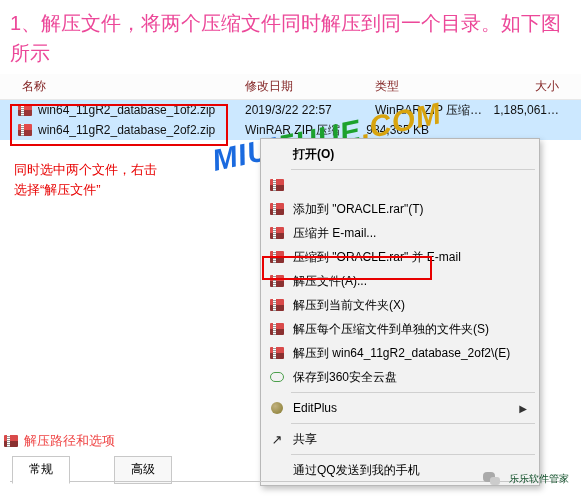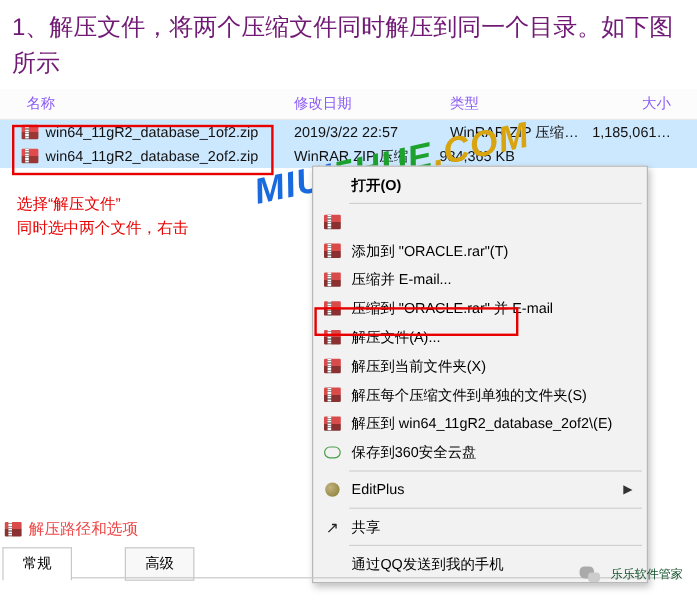--- a/index.html
+++ b/index.html
@@ -1,18 +1,18 @@
 <!DOCTYPE html>
 <html><head>
 <meta charset="utf-8">
 <style>
 * { margin: 0; padding: 0; box-sizing: border-box; font-family: "Microsoft YaHei", SimSun, sans-serif; }
 body { width: 581px; height: 500px; background: #fff; font-size: 13px; position: relative; overflow: hidden; }
-.instruction { font-size: 20px; padding: 8px 10px 6px; line-height: 1.5; color: #701a75; }
-.header-row { display: flex; padding: 4px 0; font-size: 12px; color: #8b5cf6; border-bottom: 1px solid #e8e8e8; background: #fcfcfc; }
+.instruction { font-size: 20px; padding: 8px 10px 6px; line-height: 1.5; color: #ec4899; }
+.header-row { display: flex; padding: 4px 0; font-size: 12px; color: #7f1d1d; border-bottom: 1px solid #e8e8e8; background: #fcfcfc; }
 .col-name { width: 245px; padding-left: 22px; }
 .col-date { width: 130px; }
 .col-type { width: 110px; }
 .col-size { width: 80px; text-align: right; padding-right: 6px; }
 .file-row { display: flex; align-items: center; height: 20px; font-size: 12px; color: #111; }
 .file-row.sel { background: #cce8ff; }
 .file-icon { width: 16px; height: 12px; margin: 0 4px 0 18px; position: relative; }
 .file-icon::before { content: ""; position: absolute; width: 14px; height: 12px; background: linear-gradient(#e24b4b 50%, #9a3636 50%); border-radius: 1px; }
 .file-icon::after { content: ""; position: absolute; left: 3px; top: 0; width: 3px; height: 12px; background: repeating-linear-gradient(#fff 0 1px, #999 1px 2px); }
 .red-box1 { position: absolute; left: 10px; top: 104px; width: 218px; height: 42px; border: 2px solid #e80000; pointer-events: none; }
@@ -28,21 +28,21 @@
 .m-icon { position: absolute; left: 6px; width: 16px; height: 16px; display: flex; align-items: center; justify-content: center; }
 .rar-i { width: 14px; height: 12px; background: linear-gradient(#d94a4a 50%, #8a3030 50%); border-radius: 1px; position: relative; }
 .rar-i::after { content: ""; position: absolute; left: 3px; width: 3px; height: 12px; background: repeating-linear-gradient(#fff 0 1px, #999 1px 2px); }
 .cloud-i { width: 14px; height: 10px; border: 1.5px solid #4b9f4b; border-radius: 5px; }
 .ep-i { width: 12px; height: 12px; border-radius: 50%; background: radial-gradient(circle at 35% 35%, #c2b280, #857a2e); }
 .share-i::before { content: "↗"; font-size: 13px; color: #222; }
 .sub-arrow { position: absolute; right: 10px; font-size: 10px; color: #333; }
 .red-box2 { position: absolute; left: 262px; top: 256px; width: 170px; height: 24px; border: 2px solid #e80000; pointer-events: none; }
 .dialog-head { position: absolute; left: 4px; top: 432px; display: flex; align-items: center; font-size: 13px; color: #ef4444; }
 .dialog-head .rar-i { margin-right: 6px; }
-.tabs { position: absolute; left: 2px; top: 456px; display: flex; }
+.tabs { position: absolute; left: 12px; top: 456px; display: flex; }
 .tab { padding: 4px 16px 5px; font-size: 12px; border: 1px solid #c8c8c8; background: #fff; position: relative; }
 .tab.active { border-bottom: 1px solid #fff; background: #fff; z-index: 2; }
 .tab.inactive { background: #f8f8f8; color: #000000; margin-left: 44px; }
 .tabline { position: absolute; left: 10px; top: 481px; width: 556px; height: 1px; background: #c8c8c8; }
 .footer { position: absolute; right: 12px; bottom: 12px; display: flex; align-items: center; font-size: 10px; color: #14532d; }
 .wx-i { width: 18px; height: 18px; margin-right: 8px; position: relative; }
 .wx-i .b1 { position: absolute; width: 12px; height: 10px; background: #aaa; border-radius: 4px; left: 0; top: 2px; }
 .wx-i .b2 { position: absolute; width: 10px; height: 8px; background: #ccc; border-radius: 3px; left: 7px; top: 7px; }
 </style>
 </head>
@@ -67,22 +67,22 @@
 <div class="file-row sel">
   <span class="file-icon"></span>
   <div class="col-name" style="padding-left:0;width:207px">win64_11gR2_database_2of2.zip</div>
   <div class="col-type">WinRAR ZIP 压缩</div>
   <div class="col-size">984,365 KB</div>
 </div>
 
 <div class="red-box1"></div>
 
 <div class="tip-text">
+  <div>同时选中两个文件，右击</div>
   <div>选择“解压文件”</div>
-  <div>同时选中两个文件，右击</div>
 </div>
 
 <div class="watermark">
   <span class="wm-b">MIUI</span><span class="wm-g">5HUE</span><span class="wm-y">.COM</span>
 </div>
 
 <div class="context-menu">
   <div class="menu-item header-item">
       <span>打开(O)</span>
     </div>

